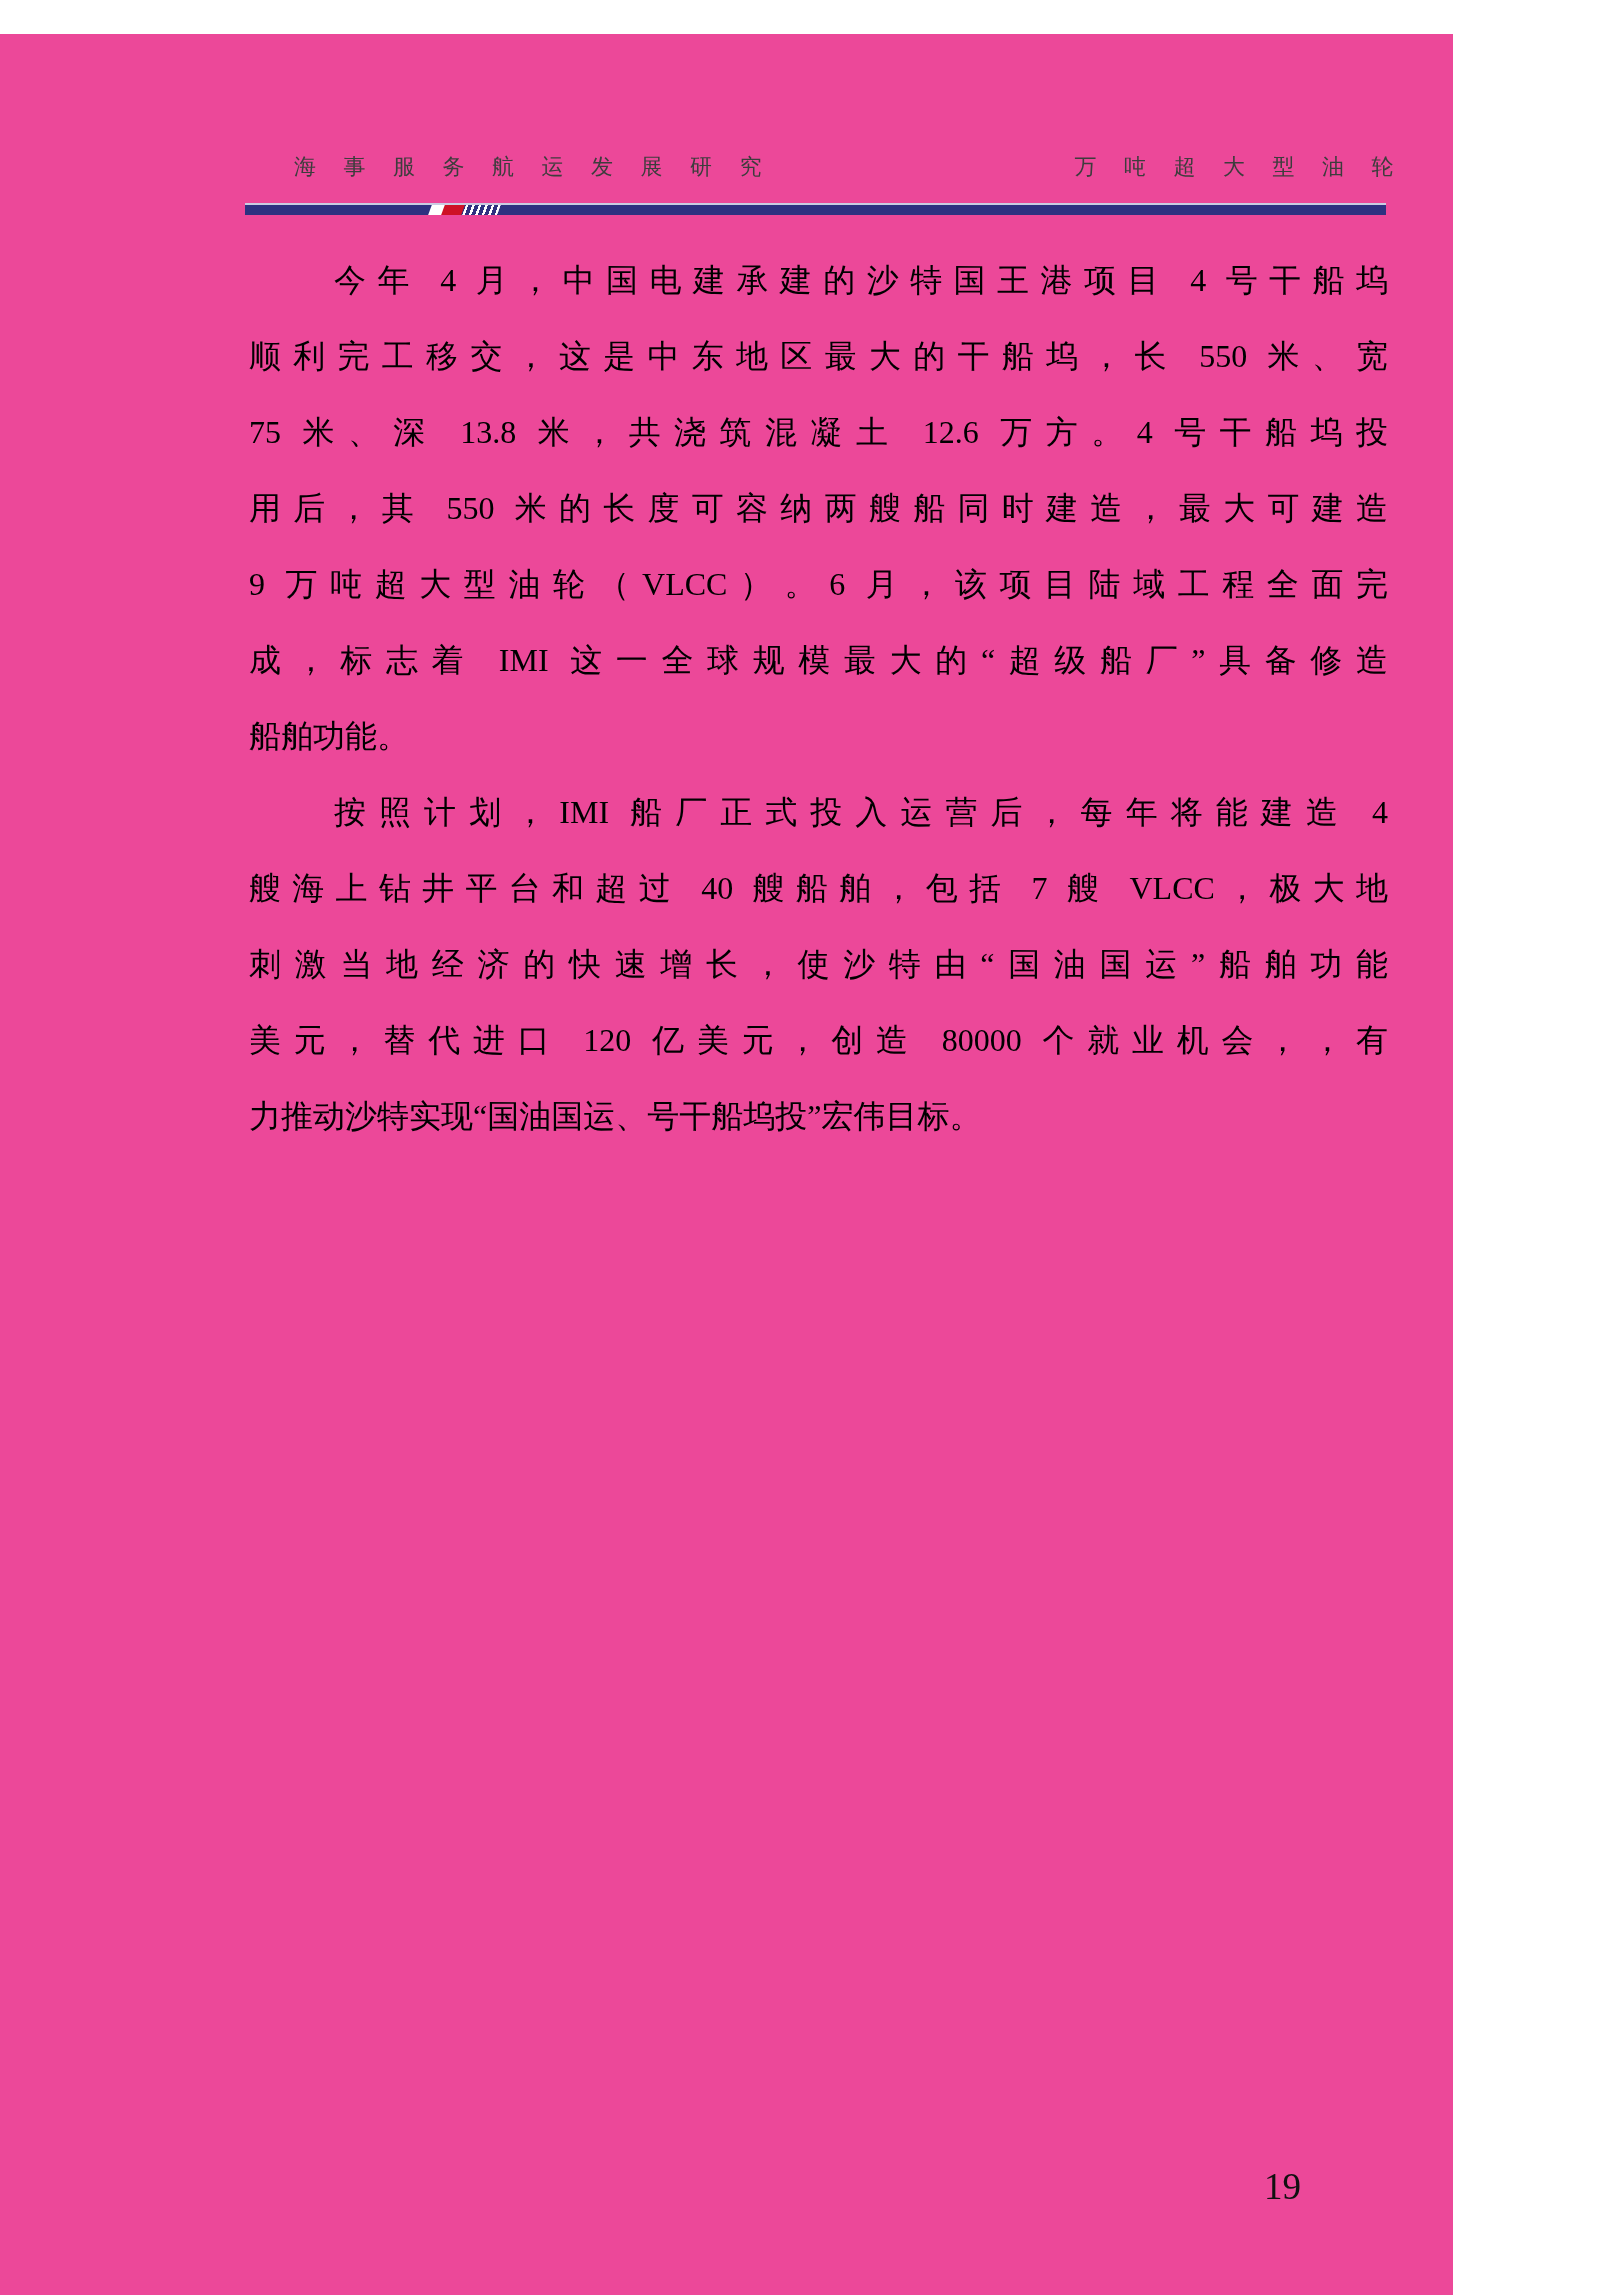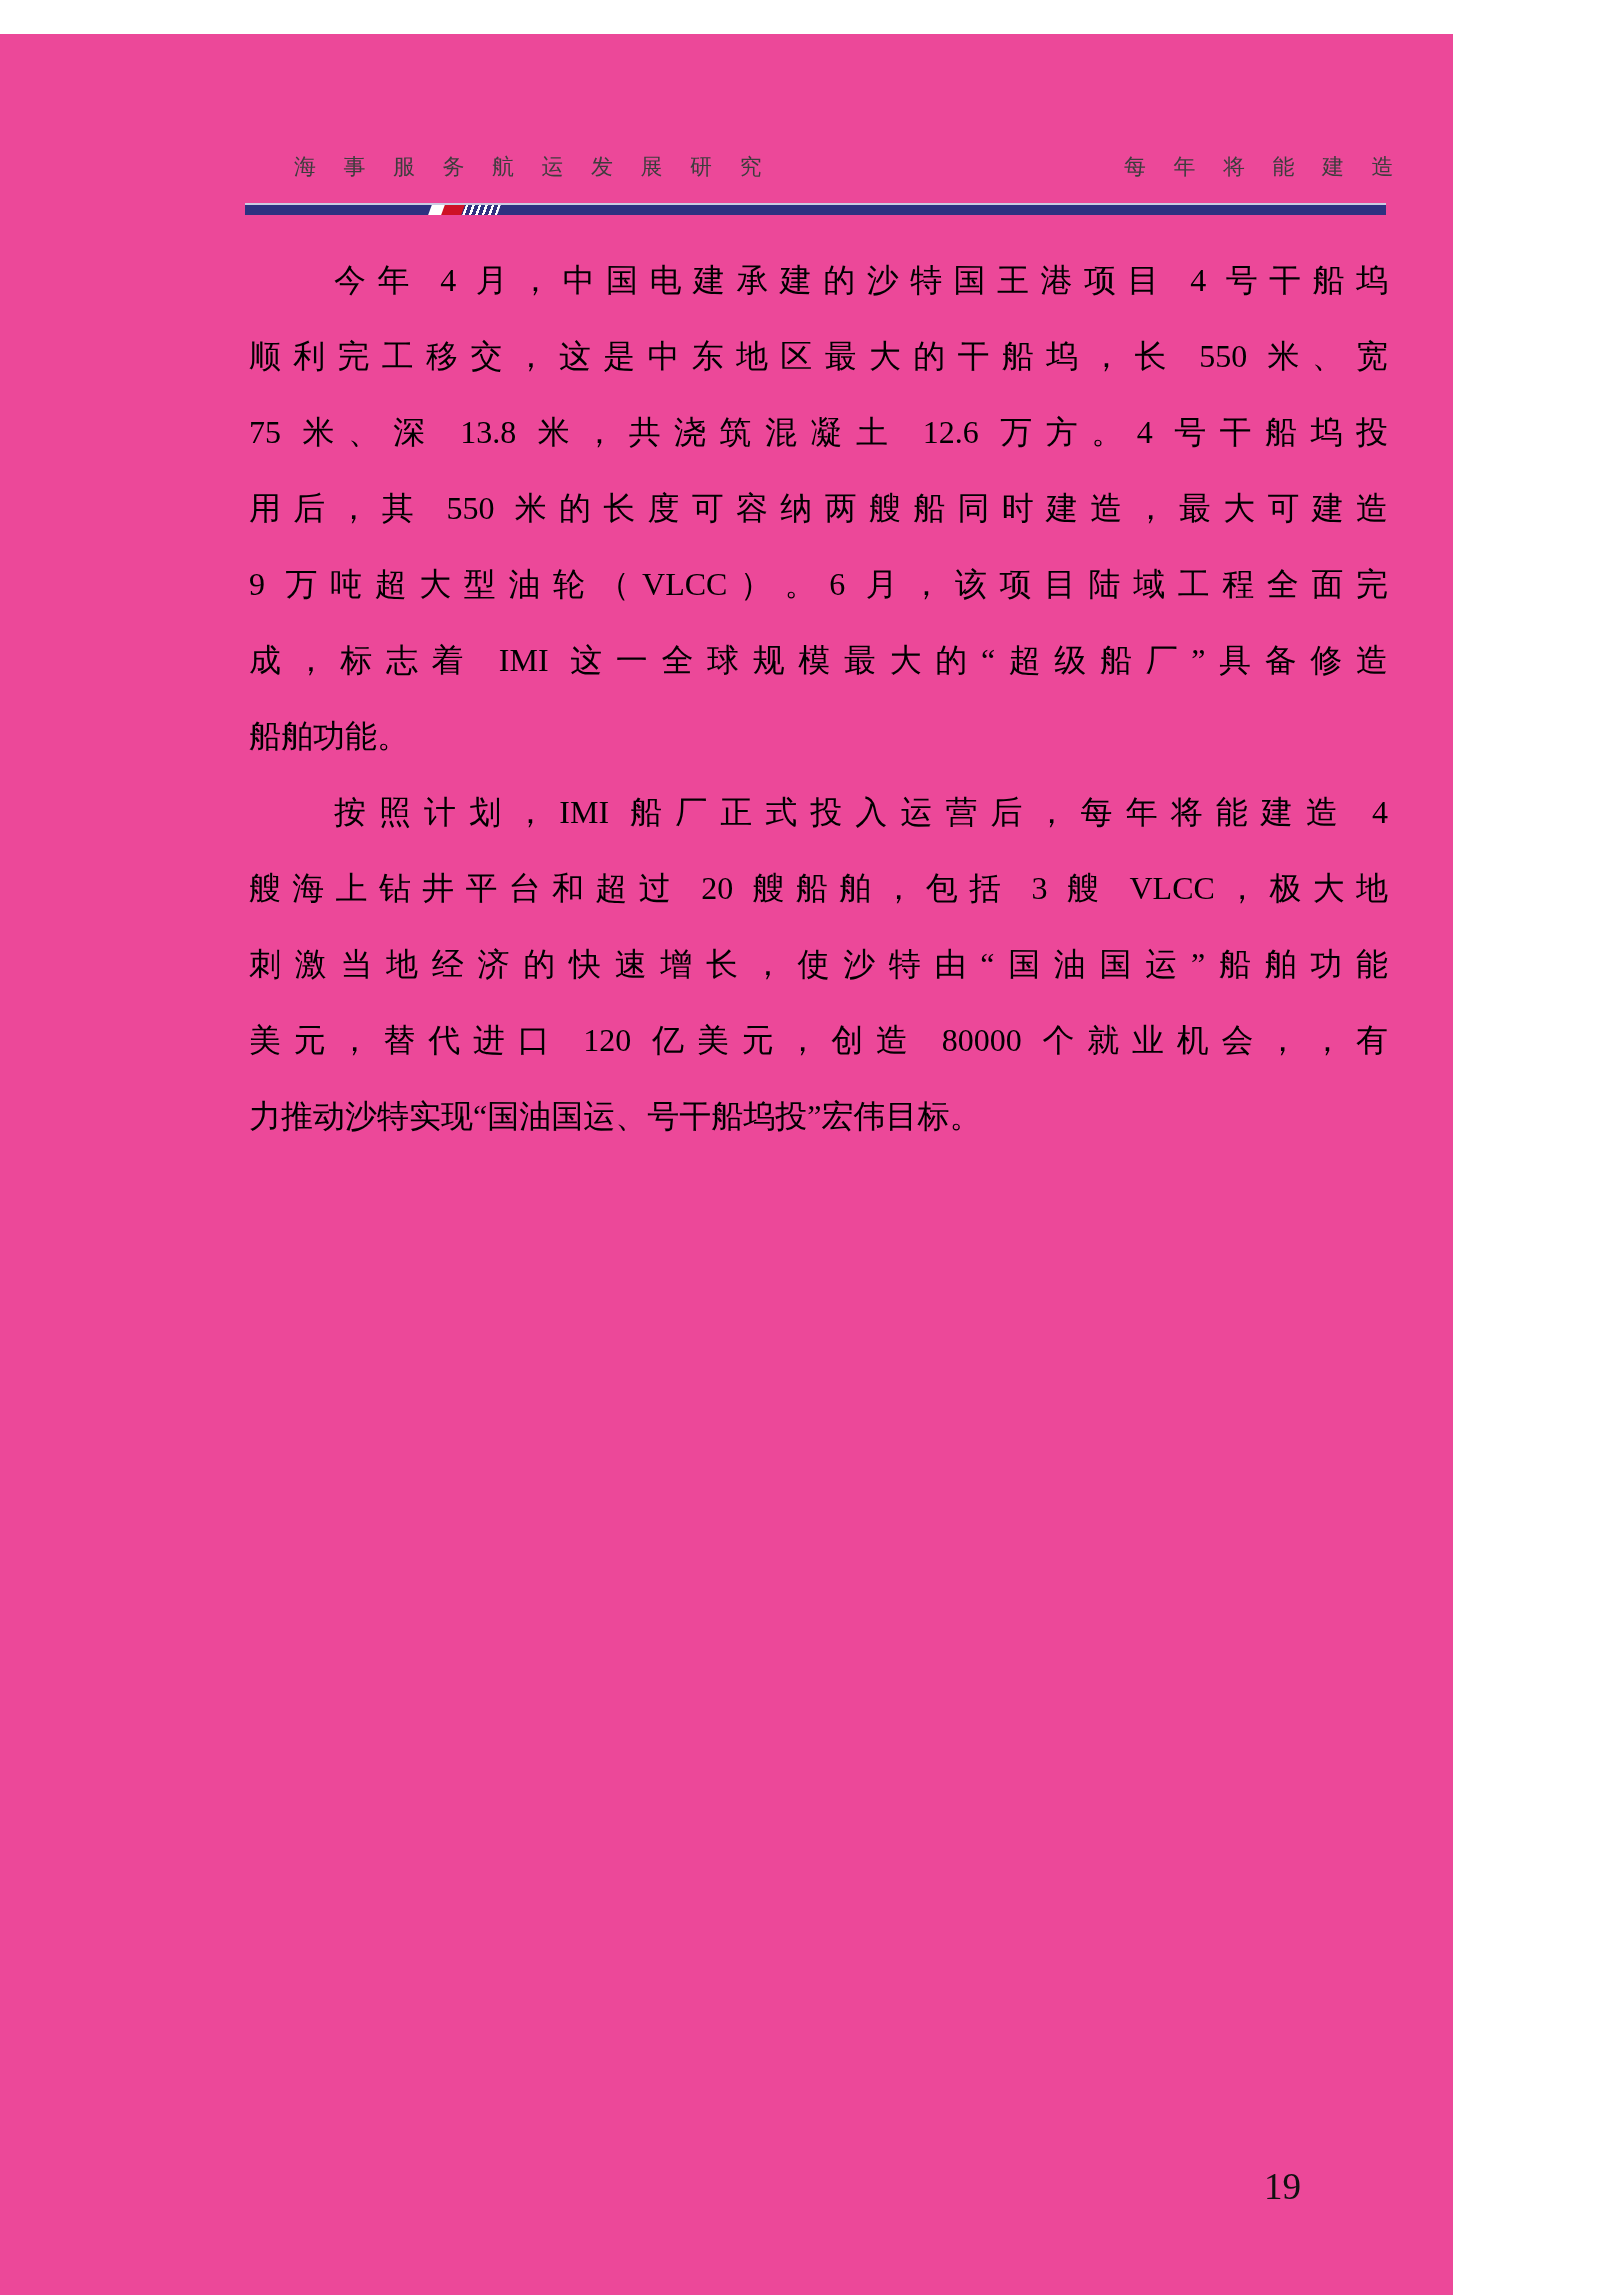--- a/index.html
+++ b/index.html
@@ -74,21 +74,21 @@
     color: #111111;
   }
 </style>
 </head>
 <body>
 
 <div class="page">
 
   <header class="header">
     <span class="header-left">海事服务航运发展研究</span>
-    <span class="header-right">每年将能建造</span>
+    <span class="header-right">万吨超大型油轮</span>
   </header>
 
   <div class="rule">
     <span class="rule-deco deco-gap"></span>
     <span class="rule-deco deco-red"></span>
     <span class="rule-deco deco-stripes"></span>
   </div>
 
   <main class="body">
 
@@ -97,21 +97,21 @@
       <div class="line">顺利完工移交，这是中东地区最大的干船坞，长 550 米、宽</div>
       <div class="line">75 米、深 13.8 米，共浇筑混凝土 12.6 万方。4 号干船坞投</div>
       <div class="line">用后，其 550 米的长度可容纳两艘船同时建造，最大可建造</div>
       <div class="line">9 万吨超大型油轮（VLCC）。6 月，该项目陆域工程全面完</div>
       <div class="line">成，标志着 IMI 这一全球规模最大的“超级船厂”具备修造</div>
       <div class="line para-last">船舶功能。</div>
     </div>
 
     <div class="para">
       <div class="line para-first">按照计划，IMI 船厂正式投入运营后，每年将能建造 4</div>
-      <div class="line">艘海上钻井平台和超过 20 艘船舶，包括 3 艘 VLCC，极大地</div>
+      <div class="line">艘海上钻井平台和超过 40 艘船舶，包括 7 艘 VLCC，极大地</div>
       <div class="line">刺激当地经济的快速增长，使沙特由“国油国运”船舶功能</div>
       <div class="line">美元，替代进口 120 亿美元，创造 80000 个就业机会，，有</div>
       <div class="line para-last">力推动沙特实现“国油国运、号干船坞投”宏伟目标。</div>
     </div>
 
   </main>
 
   <div class="page-number">19</div>
 
 </div>

